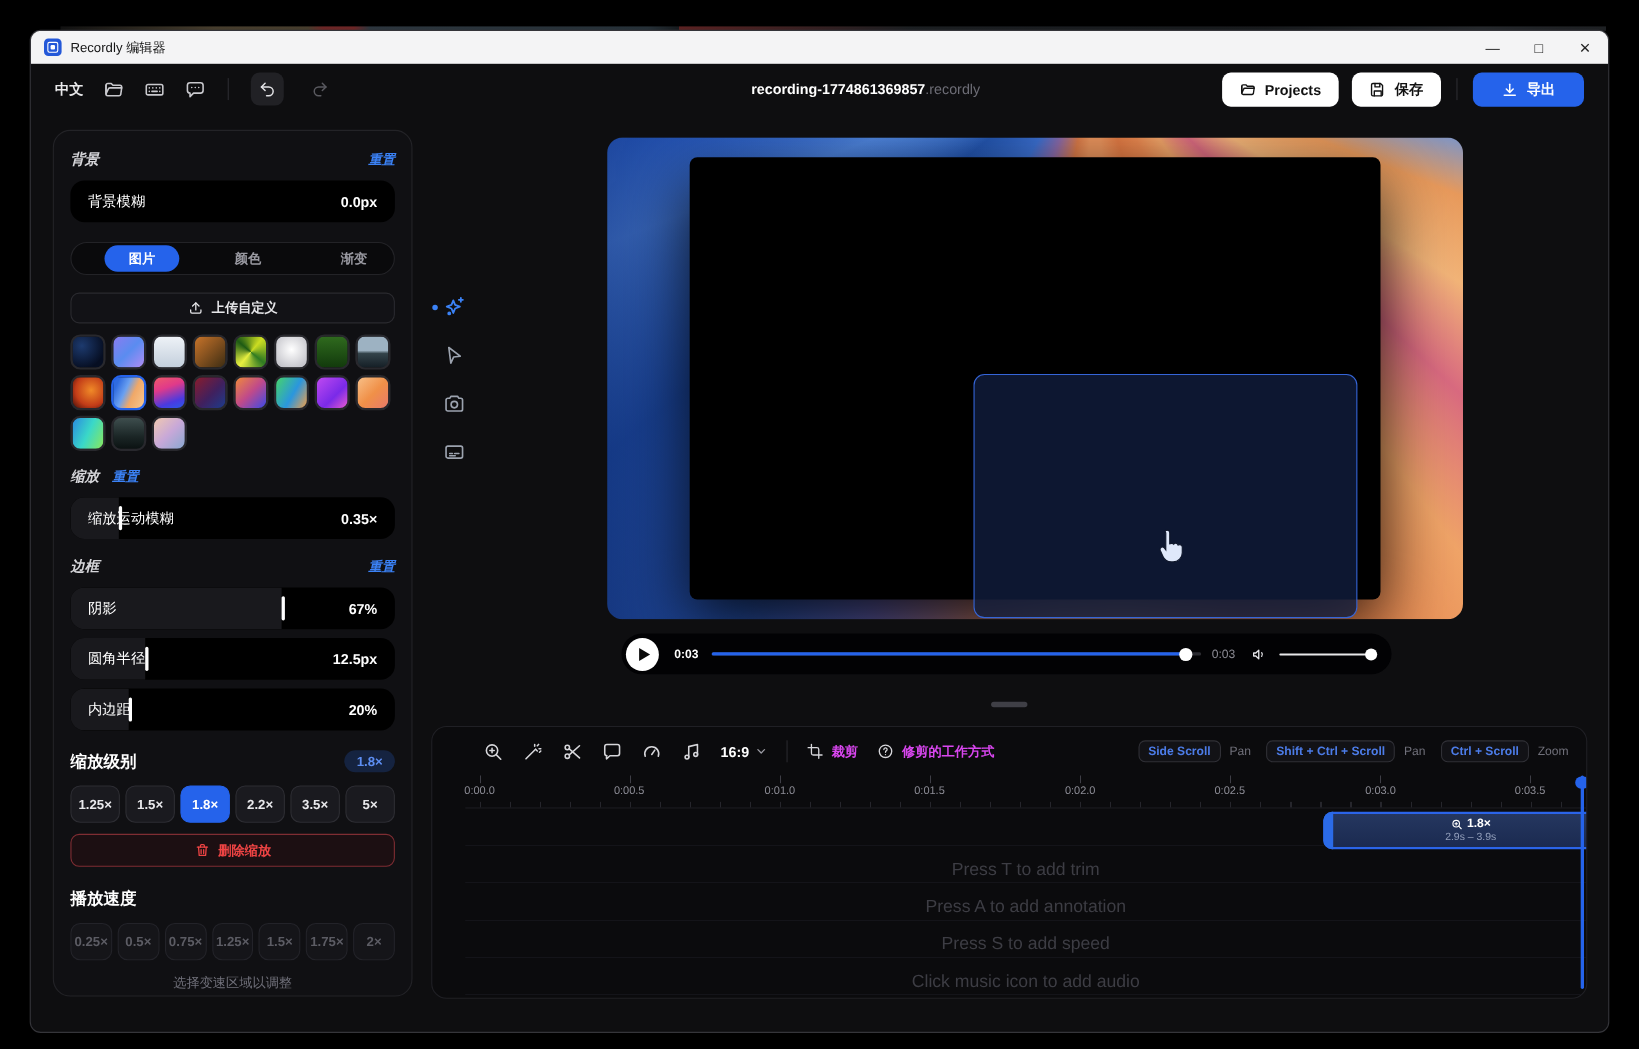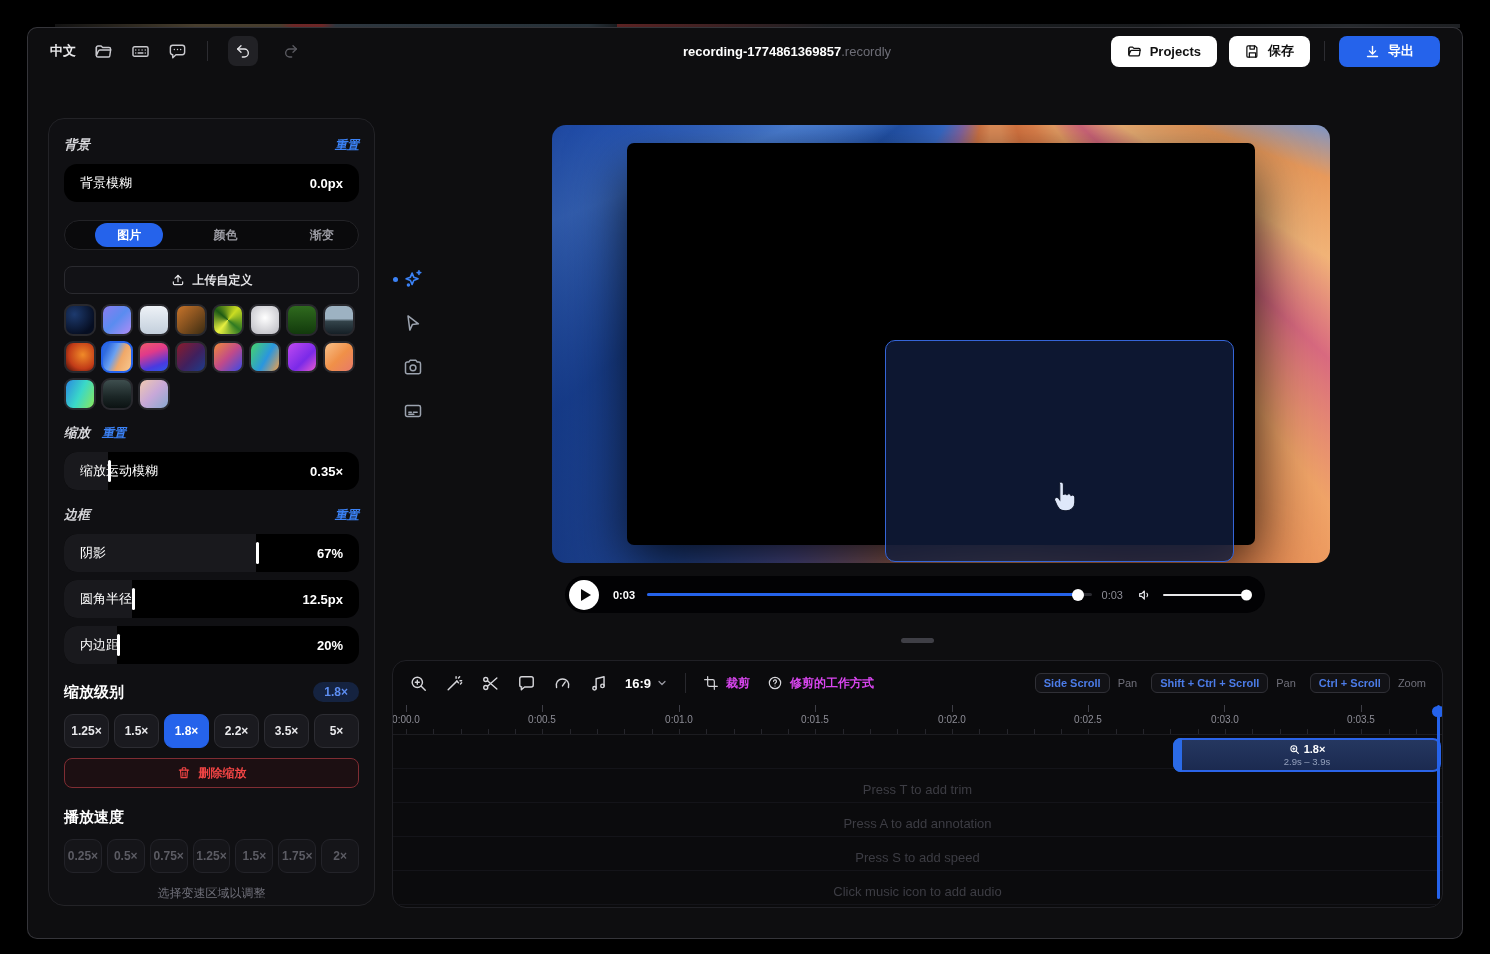--- a/index.html
+++ b/index.html
@@ -132,62 +132,70 @@
   .pfill { position:absolute; left:0; top:0; bottom:0; width:97%; background:#2563eb; border-radius:2px; }
   .pknob { position:absolute; left:97%; top:50%; width:12px; height:12px; border-radius:50%; background:#fff; transform:translate(-6px,-50%); }
   .pdur { font-size:11px; color:#8d8d96; margin:0 14px 0 10px; }
   .volicon { width:16px; height:16px; color:#e6e6ea; flex:none; }
   .vtrack { position:relative; width:88px; height:2px; background:#e8e8ea; border-radius:2px; margin-left:10px; cursor:pointer; }
   .vknob { position:absolute; right:-1px; top:50%; width:11px; height:11px; border-radius:50%; background:#fff; transform:translateY(-50%); }
   .dragbar { position:absolute; left:873px; top:610px; width:33px; height:5px; border-radius:3px; background:#3f3f46; cursor:ns-resize; }
 
   
   .timeline { position:absolute; left:364px; top:632px; width:1051px; height:248px; background:#0b0b0d;
-    border:1px solid #202025; border-radius:14px; overflow:hidden; }
+    border:1px solid #202025; border-radius:14px; overflow:hidden;padding-left:30px; }
   .ttoolbar { height:44px; display:flex; align-items:center; padding:0 16px; gap:17px; }
   .ttool { width:19px; height:19px; color:#d6d6da; cursor:pointer; flex:none; display:flex; }
   .ratio { display:flex; align-items:center; gap:5px; cursor:pointer; color:#fff; font-size:13px; font-weight:700; }
   .ratio svg { width:12px; height:12px; color:#9a9aa2; }
   .tdiv { width:1px; height:20px; background:#28282d; }
   .tlabelbtn { display:flex; align-items:center; gap:7px; color:#d946ef; font-size:12px; font-weight:700; cursor:pointer;justify-content:center; }
   .tlabelbtn svg { width:16px; height:16px; color:#d6d6da; }
   .keyhints { margin-left:auto; display:flex; align-items:center; gap:8px; }
   .keycap { border:1px solid #303036; border-radius:6px; padding:3px 8px; font-size:11px; font-weight:700; color:#4c7ce8; background:#121216; }
   .keyaction { font-size:11px; color:#70707a; margin-right:6px; }
 
   .ruler { position:relative; height:30px; border-bottom:1px solid #1c1c20; }
   .ruler::before { content:""; position:absolute; top:0; left:13px; right:0; height:7px;
     background:repeating-linear-gradient(90deg,#3e3e46 0 1px,transparent 1px 136.4px); }
   .ruler::after { content:""; position:absolute; bottom:0; left:13px; right:0; height:5px;
     background:repeating-linear-gradient(90deg,#26262c 0 1px,transparent 1px 27.3px); }
   .rlabel { position:absolute; top:9px; transform:translateX(-50%); font-size:10px; color:#8d8d96; }
 
   .tracks { position:relative; height:172px;
     background:repeating-linear-gradient(180deg,transparent 0 33px,#141419 33px 34px); }
-  .thint { position:absolute; left:50%; transform:translateX(-50%); font-size:13px; color:#3d3d44; white-space:nowrap; }
+  .thint { position:absolute; left:50%; transform:translateX(-50%); font-size:16px; color:#3d3d44; white-space:nowrap; }
 
   .zoomblock { position:absolute; left:780px; top:3px; width:268px; height:34px; border-radius:8px;
     background:linear-gradient(180deg,#253760,#1b2a50); border:2px solid #2b64e8; cursor:grab;
     display:flex; flex-direction:column; align-items:center; justify-content:center; gap:1px; }
   .zb-handle { position:absolute; left:-2px; top:-2px; bottom:-2px; width:9px; background:#2b6be8; border-radius:8px 0 0 8px; cursor:ew-resize; }
   .zb-row { display:flex; align-items:center; gap:4px; font-size:11px; font-weight:800; color:#fff; }
   .zb-row svg { width:11px; height:11px; }
   .zb-range { font-size:9.5px; color:#94a0bc; }
 
   .playhead-line { position:absolute; left:1044px; top:44px; bottom:8px; width:3px; background:#2563eb; border-radius:2px; cursor:ew-resize; }
   .playhead-knob { position:absolute; left:1039px; top:45px; width:13px; height:11px; background:#2563eb; border-radius:7px; }
 </style>
 </head>
 <body>
 
 <div id="stage">
   <div class="desktop-strip"></div>
 
   <div id="window">
 
+    <div class="titlebar">
+      <div class="appicon"></div>
+      <div class="titletext">Recordly 编辑器</div>
+      <div class="tb-spacer"></div>
+      <div class="winbtn">—</div>
+      <div class="winbtn">□</div>
+      <div class="winbtn close">✕</div>
+    </div>
 
     <div class="header">
       <div class="hleft">
         <span class="lang">中文</span>
         <span class="hicon">
           <svg viewBox="0 0 24 24" fill="none" stroke="currentColor" stroke-width="1.8" stroke-linecap="round" stroke-linejoin="round">
               <path d="M3 7a2 2 0 0 1 2-2h4l2 2h8a2 2 0 0 1 2 2v1H7.5a2 2 0 0 0-1.9 1.4L3 17z"></path>
               <path d="M3 7v10a2 2 0 0 0 2 2h13a2 2 0 0 0 1.9-1.4L21 10"></path>
             </svg>
         </span>

